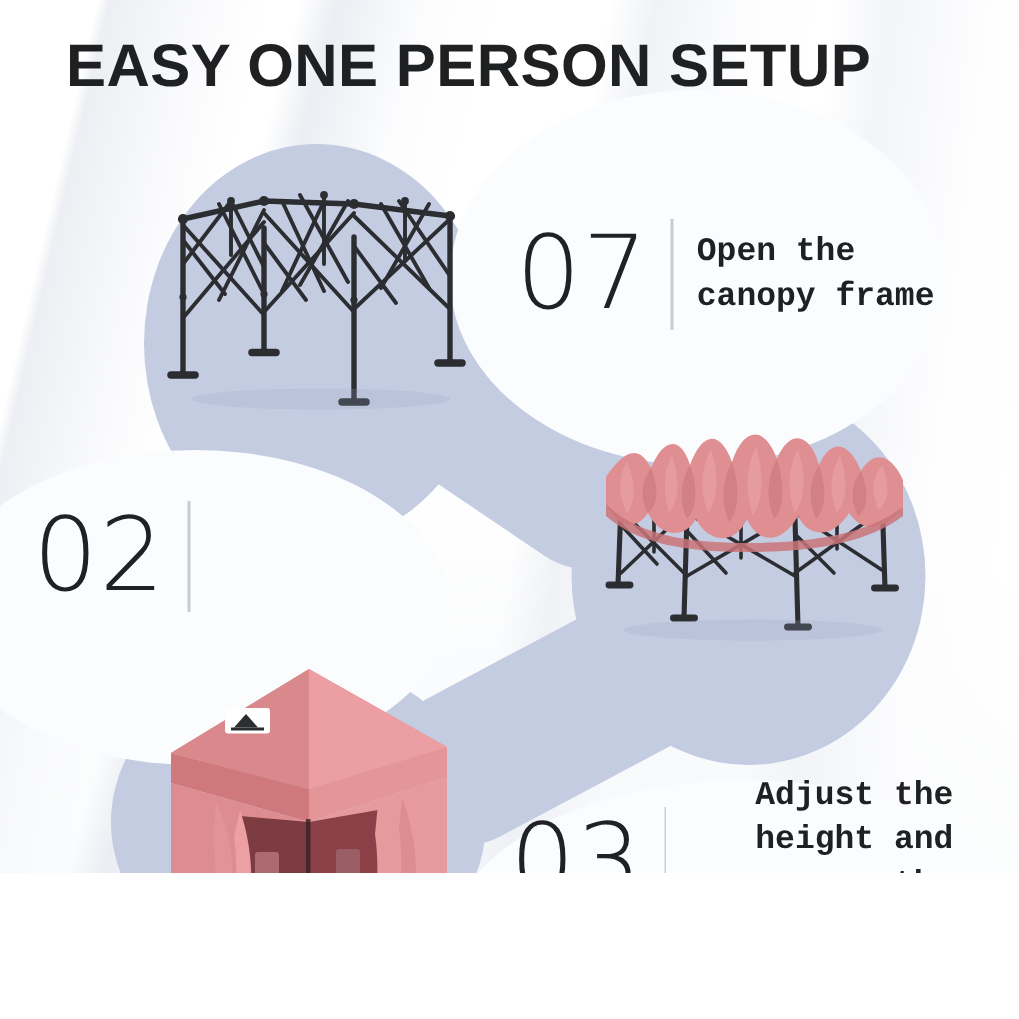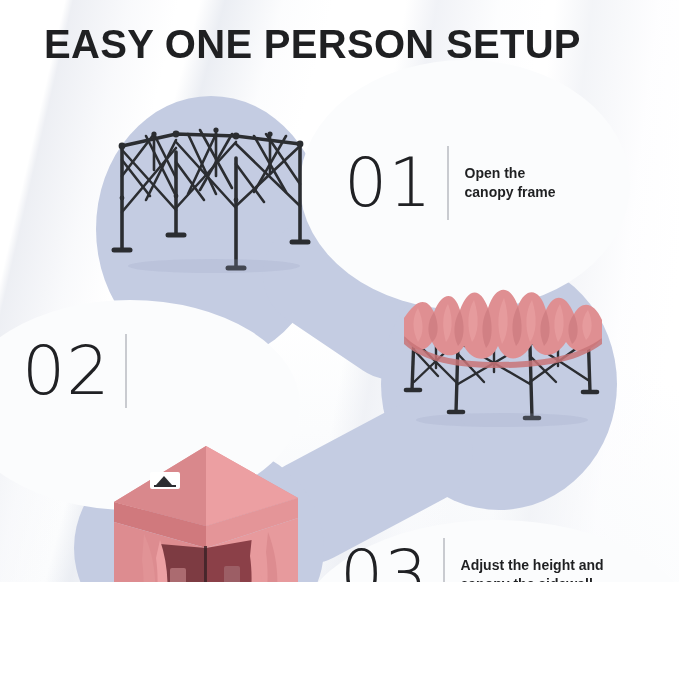--- a/index.html
+++ b/index.html
@@ -46,26 +46,26 @@
     color:#202124;
     letter-spacing:1px;
     font-family:"DejaVu Sans", sans-serif;
   }
   .rule{
     width:2px;background:#c9cbd0;
     margin:0 16px 0 14px;
     align-self:stretch;
   }
   .stext{
-    font-size:14px;font-weight:bold;line-height:1.35;
-    color:#1f2022;white-space:pre-line;
+    font-size:22px;font-weight:bold;line-height:1.35;
+    color:#1f2022;white-space:pre-line;font-family:Liberation Mono, monospace;
   }
   .s1{left:344px;top:146px;height:74px;}
   .s2{left:22px;top:334px;height:74px;justify-content:flex-end;}
-  .s3{left:340px;top:538px;height:74px;}
+  .s3{left:340px;top:538px;height:74px;text-align:center;}
 
   
   .art{position:absolute;}
   .art1{left:104px;top:100px;width:220px;height:175px;}
   .art2{left:398px;top:272px;width:210px;height:160px;}
   .art3{left:100px;top:440px;width:215px;height:212px;}
 
   svg{display:block;overflow:visible;}
 </style>
 </head>
@@ -266,21 +266,21 @@
       <g>
         <rect x="50" y="32" width="30" height="17" rx="2" fill="#ffffff"></rect>
         <path d="M56 45 L64 36 L72 45 Z" fill="#2b2d31"></path>
         <rect x="54" y="45" width="22" height="2" fill="#2b2d31"></rect>
       </g>
       <ellipse cx="108" cy="204" rx="90" ry="8" fill="#9aa6c6" opacity=".20"></ellipse>
     </svg>
   </div>
 
   <div class="step s1">
-    <div class="num">01</div>
+    <div class="num">07</div>
     <div class="rule"></div>
     <div class="stext">Open the
 canopy frame</div>
   </div>
 
   <div class="step s2">
     <div class="num">02</div>
     <div class="rule"></div>
   </div>
 

